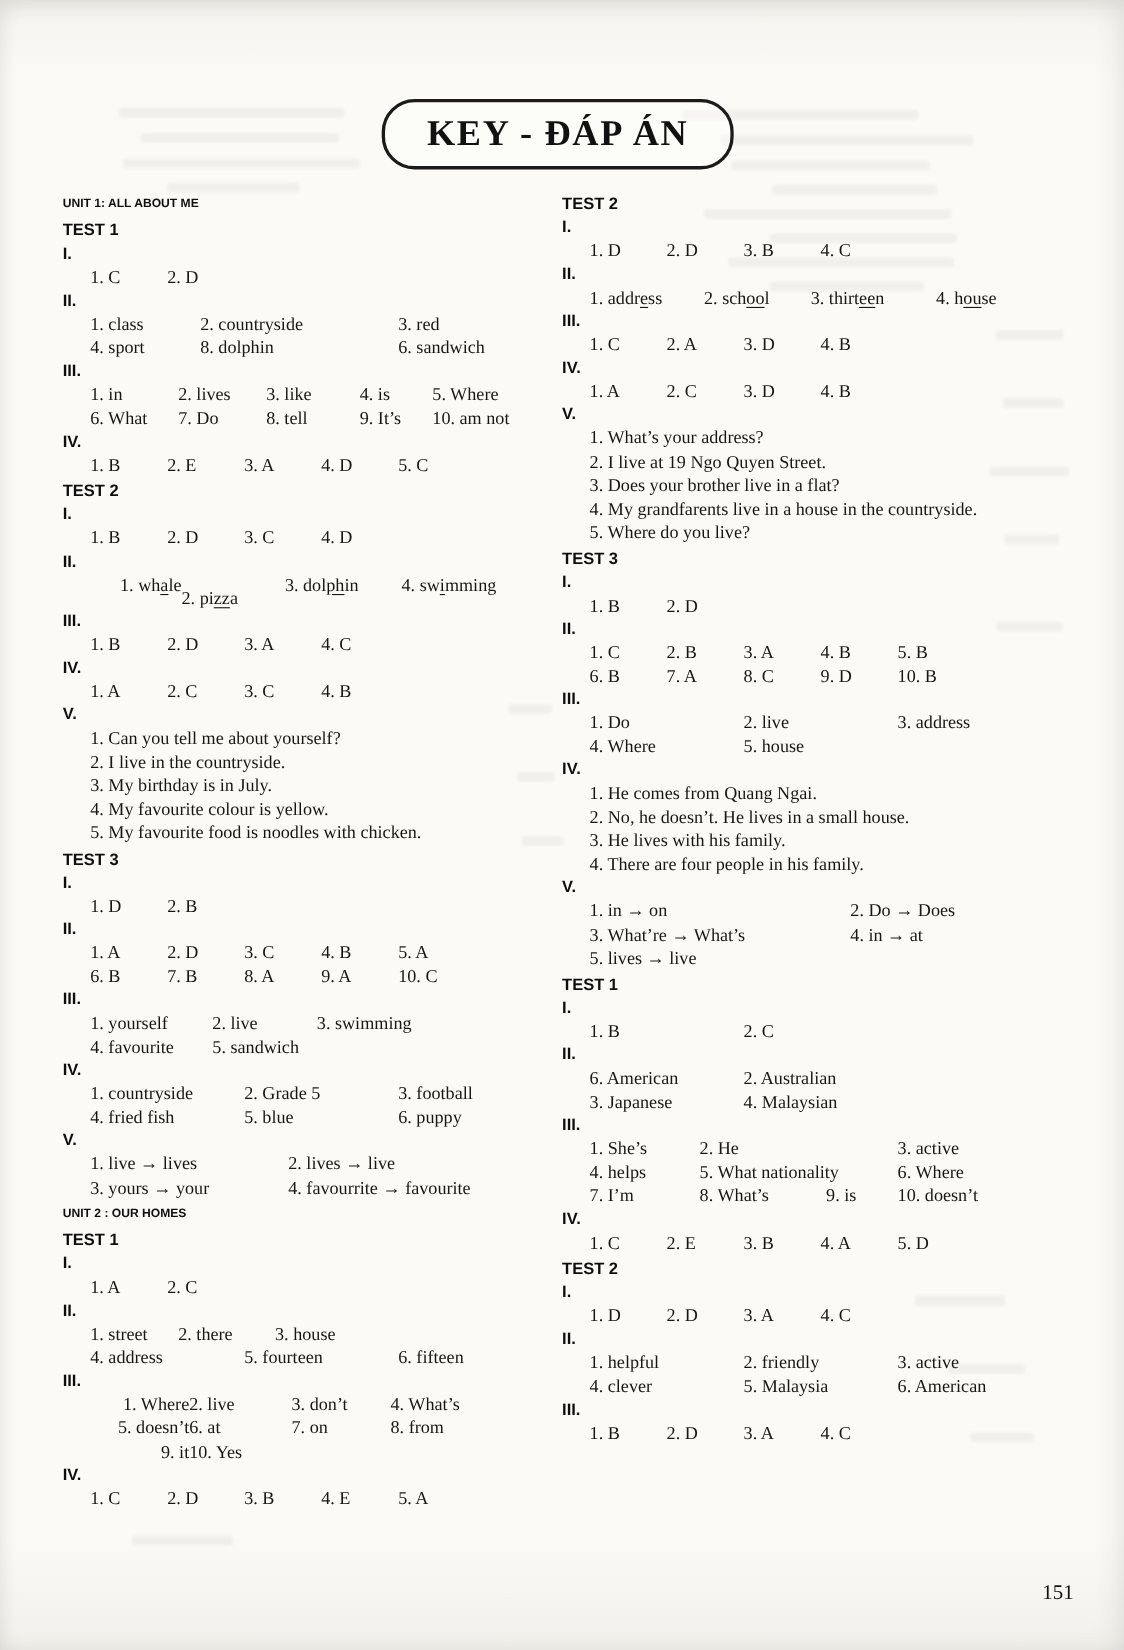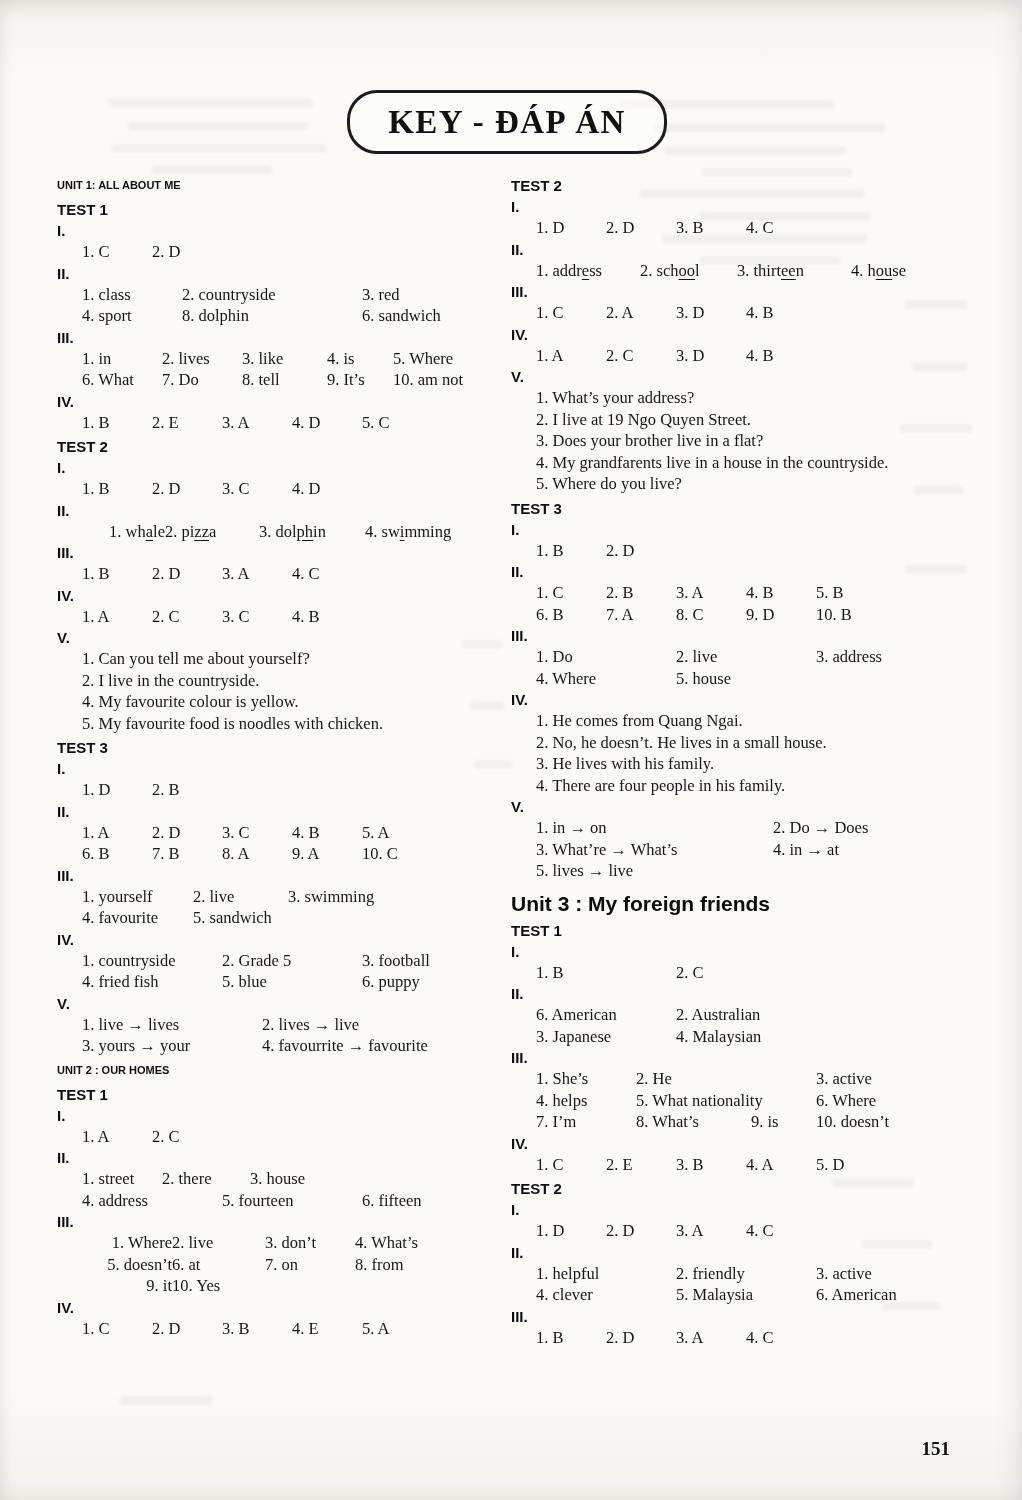--- a/index.html
+++ b/index.html
@@ -46,41 +46,41 @@
 
   .v-letters>span{width:70px;}
   .v-t140>span:nth-child(1),.v-t140>span:nth-child(2){width:140px;}
   .v-t100-180>span:nth-child(1){width:100px;}
   .v-t100-180>span:nth-child(2){width:180px;}
   .v-w5a>span:nth-child(1){width:80px;}
   .v-w5a>span:nth-child(2){width:80px;}
   .v-w5a>span:nth-child(3){width:85px;}
   .v-w5a>span:nth-child(4){width:66px;}
   .v-phon>span:nth-child(1){width:83px;text-align:right;}
-  .v-phon>span:nth-child(2){width:94px;}
+  .v-phon>span:nth-child(2){width:94px;margin-top:12px;}
   .v-phon>span:nth-child(3){width:106px;}
   .v-phonr>span:nth-child(1){width:104px;}
   .v-phonr>span:nth-child(2){width:97px;}
   .v-phonr>span:nth-child(3){width:114px;}
   .v-w3b>span:nth-child(1){width:111px;}
   .v-w3b>span:nth-child(2){width:95px;}
   .v-arrl>span:nth-child(1){width:180px;}
   .v-arrr>span:nth-child(1){width:237px;}
   .v-street>span:nth-child(1){width:80px;}
   .v-street>span:nth-child(2){width:88px;}
   .v-where4>span:nth-child(1){width:90px;text-align:right;}
   .v-where4>span:nth-child(2){width:93px;}
   .v-where4>span:nth-child(3){width:90px;}
   .v-four>span:nth-child(1){width:100px;}
   .v-four>span:nth-child(2){width:115px;}
   .v-four>span:nth-child(3){width:65px;}
 
   .page-number{
-    position:absolute;right:72px;bottom:40px;
-    font-family:"Liberation Serif",serif;font-weight:bold;font-size:19px;color:#111;
+    position:absolute;right:46px;bottom:40px;
+    font-family:"Liberation Serif",serif;font-weight:normal;font-size:19px;color:#111;
   }
 </style>
 </head>
 <body>
 
 <div class="page">
   <div id="smudges">
       <div class="smudge" style="left: 620px; top: 100px; width: 215px; height: 9px;"></div>
       <div class="smudge" style="left: 655px; top: 123px; width: 230px; height: 9px;"></div>
       <div class="smudge" style="left: 665px; top: 146px; width: 180px; height: 9px;"></div>
@@ -178,20 +178,21 @@
       <div class="sec">IV.</div>
       <div class="row v-letters">
         <span>1. A</span>
         <span>2. C</span>
         <span>3. C</span>
         <span>4. B</span>
       </div>
       <div class="sec">V.</div>
       <div class="line">1. Can you tell me about yourself?</div>
       <div class="line">2. I live in the countryside.</div>
+      <div class="line">3. My birthday is in July.</div>
       <div class="line">4. My favourite colour is yellow.</div>
       <div class="line">5. My favourite food is noodles with chicken.</div>
       <div class="test">TEST 3</div>
       <div class="sec">I.</div>
       <div class="row v-letters">
         <span>1. D</span>
         <span>2. B</span>
       </div>
       <div class="sec">II.</div>
       <div class="row v-letters">
@@ -359,21 +360,20 @@
         <span>1. in → on</span>
         <span>2. Do → Does</span>
       </div>
       <div class="row v-arrr">
         <span>3. What’re → What’s</span>
         <span>4. in → at</span>
       </div>
       <div class="row v-arrr">
         <span>5. lives → live</span>
       </div>
-      <div class="unitlg">Unit 3 : My foreign friends</div>
       <div class="test">TEST 1</div>
       <div class="sec">I.</div>
       <div class="row v-t140">
         <span>1. B</span>
         <span>2. C</span>
       </div>
       <div class="sec">II.</div>
       <div class="row v-t140">
         <span>6. American</span>
         <span>2. Australian</span>

